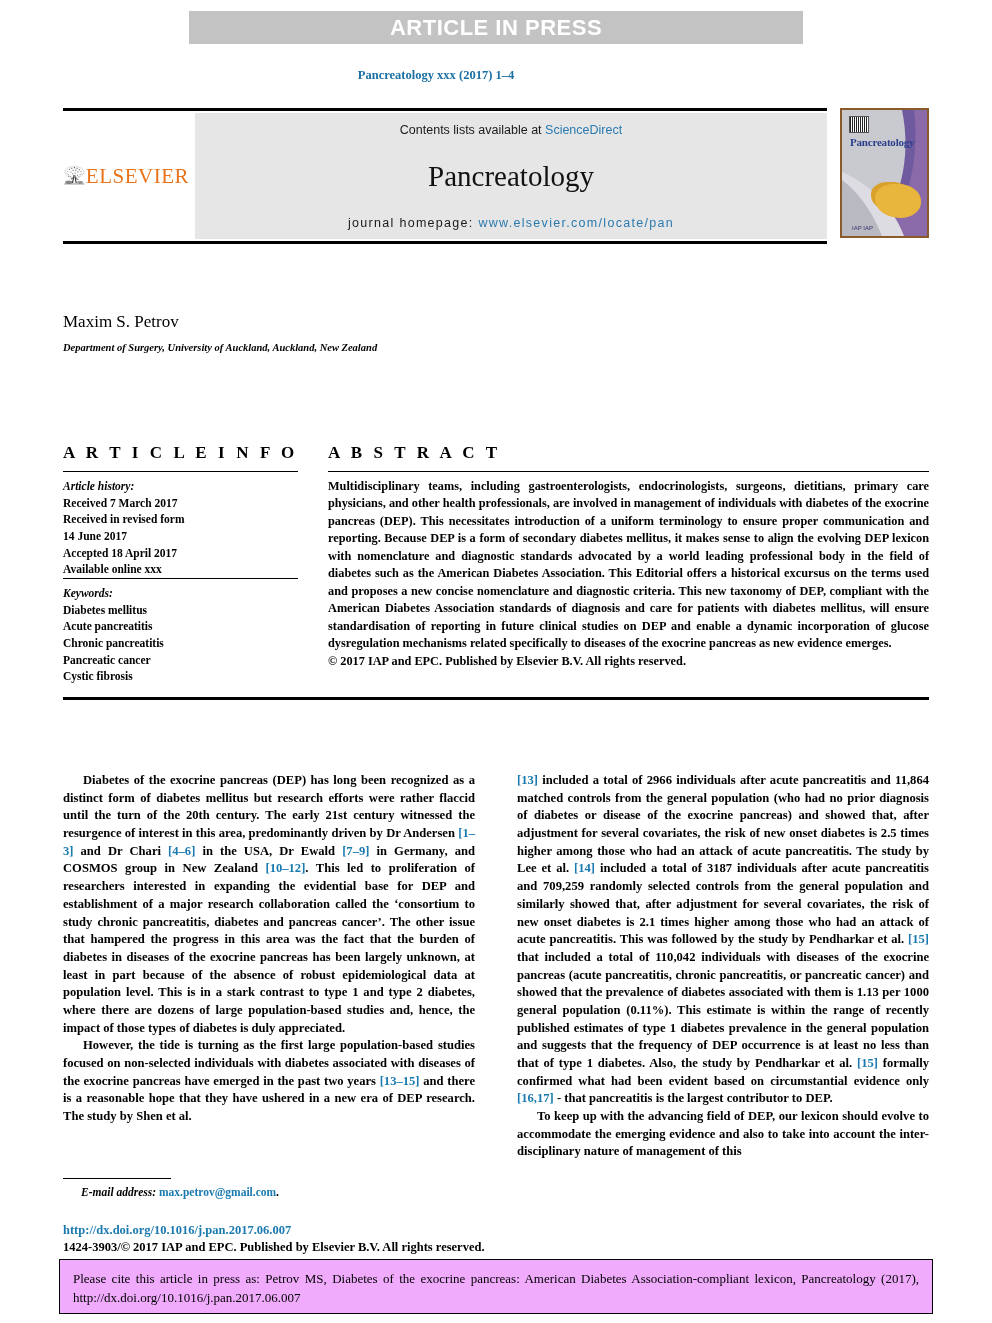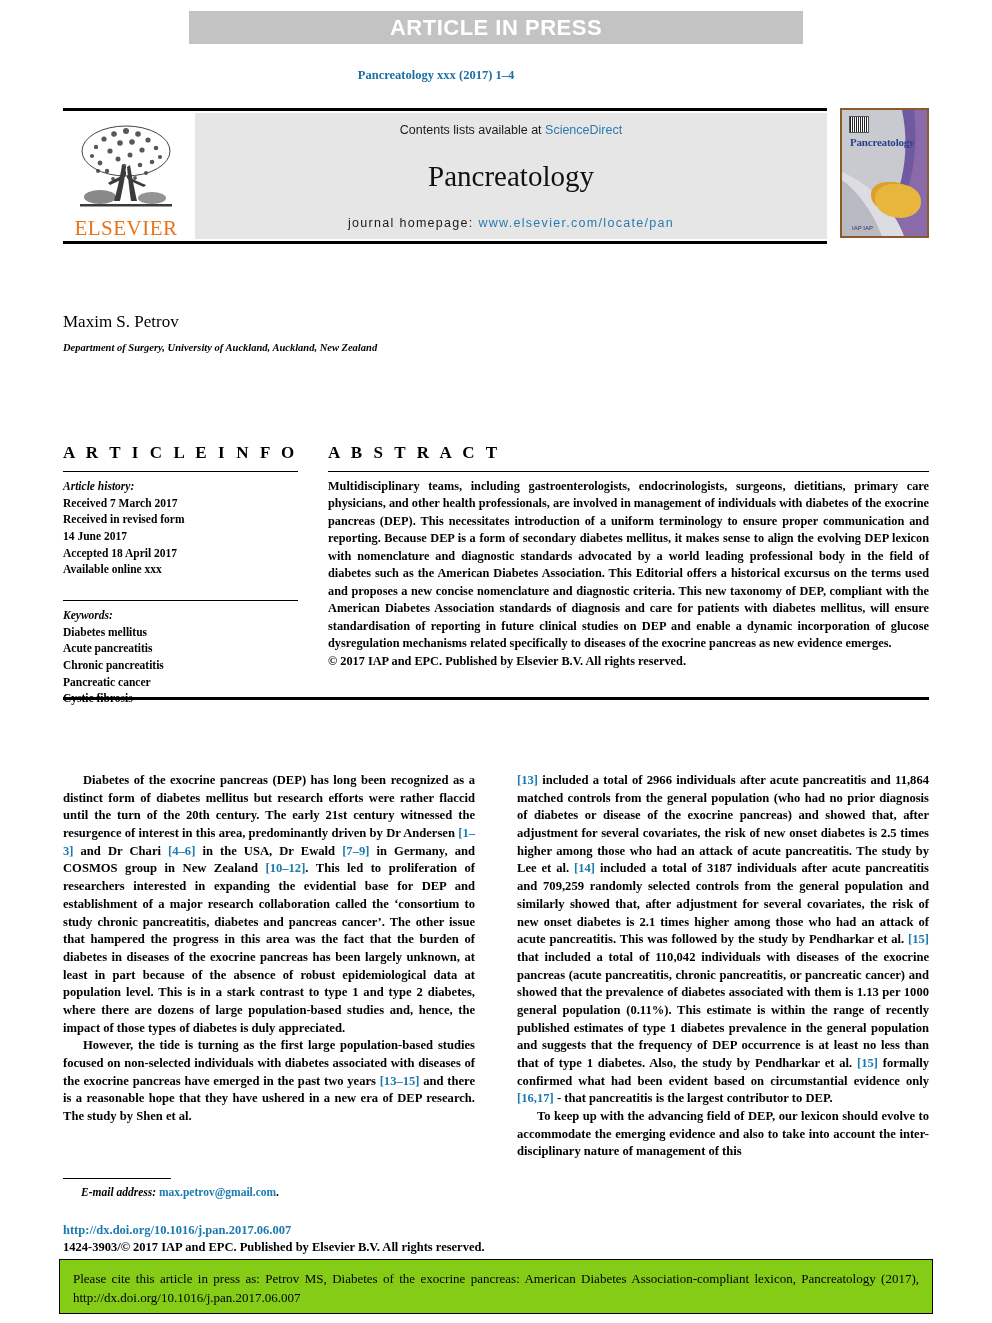--- a/index.html
+++ b/index.html
@@ -73,21 +73,21 @@
     height: 3px;
     background: #000000;
   }
   .elsevier-logo {
     position: absolute;
     left: 0;
     top: 5px;
     width: 126px;
     height: 126px;
     display: flex;
-    flex-direction: column;
+    flex-direction: row;
     align-items: center;
     justify-content: flex-end;
   }
   .elsevier-tree {
     width: 104px;
     height: 96px;
   }
   .elsevier-word {
     font-family: "Liberation Serif", serif;
     font-size: 21px;
@@ -266,21 +266,21 @@
     font-weight: bold;
     font-size: 11.5px;
     line-height: 1.45;
   }
   .hist-line, .kw-line {
     font-family: "Liberation Serif", serif;
     font-weight: bold;
     font-size: 11.5px;
     line-height: 1.45;
   }
-  .kw-group { margin-top: 22px; }
+  .kw-group { }
   .abs-text {
     font-family: "Liberation Serif", serif;
     font-weight: bold;
     font-size: 12.3px;
     line-height: 1.42;
     text-align: justify;
     margin: 0;
   }
   .abs-copy {
     font-family: "Liberation Serif", serif;
@@ -370,21 +370,21 @@
     line-height: 1.35;
   }
 
   
   .cite-box {
     position: absolute;
     left: 59px;
     top: 1259px;
     width: 874px;
     height: 55px;
-    background: #84cc16;
+    background: #f0abfc;
     border: 1px solid #000000;
     box-sizing: border-box;
     padding: 10px 13px 0 13px;
   }
   .cite-text {
     font-family: "Liberation Serif", serif;
     font-size: 13px;
     line-height: 1.45;
     text-align: justify;
     margin: 0;

